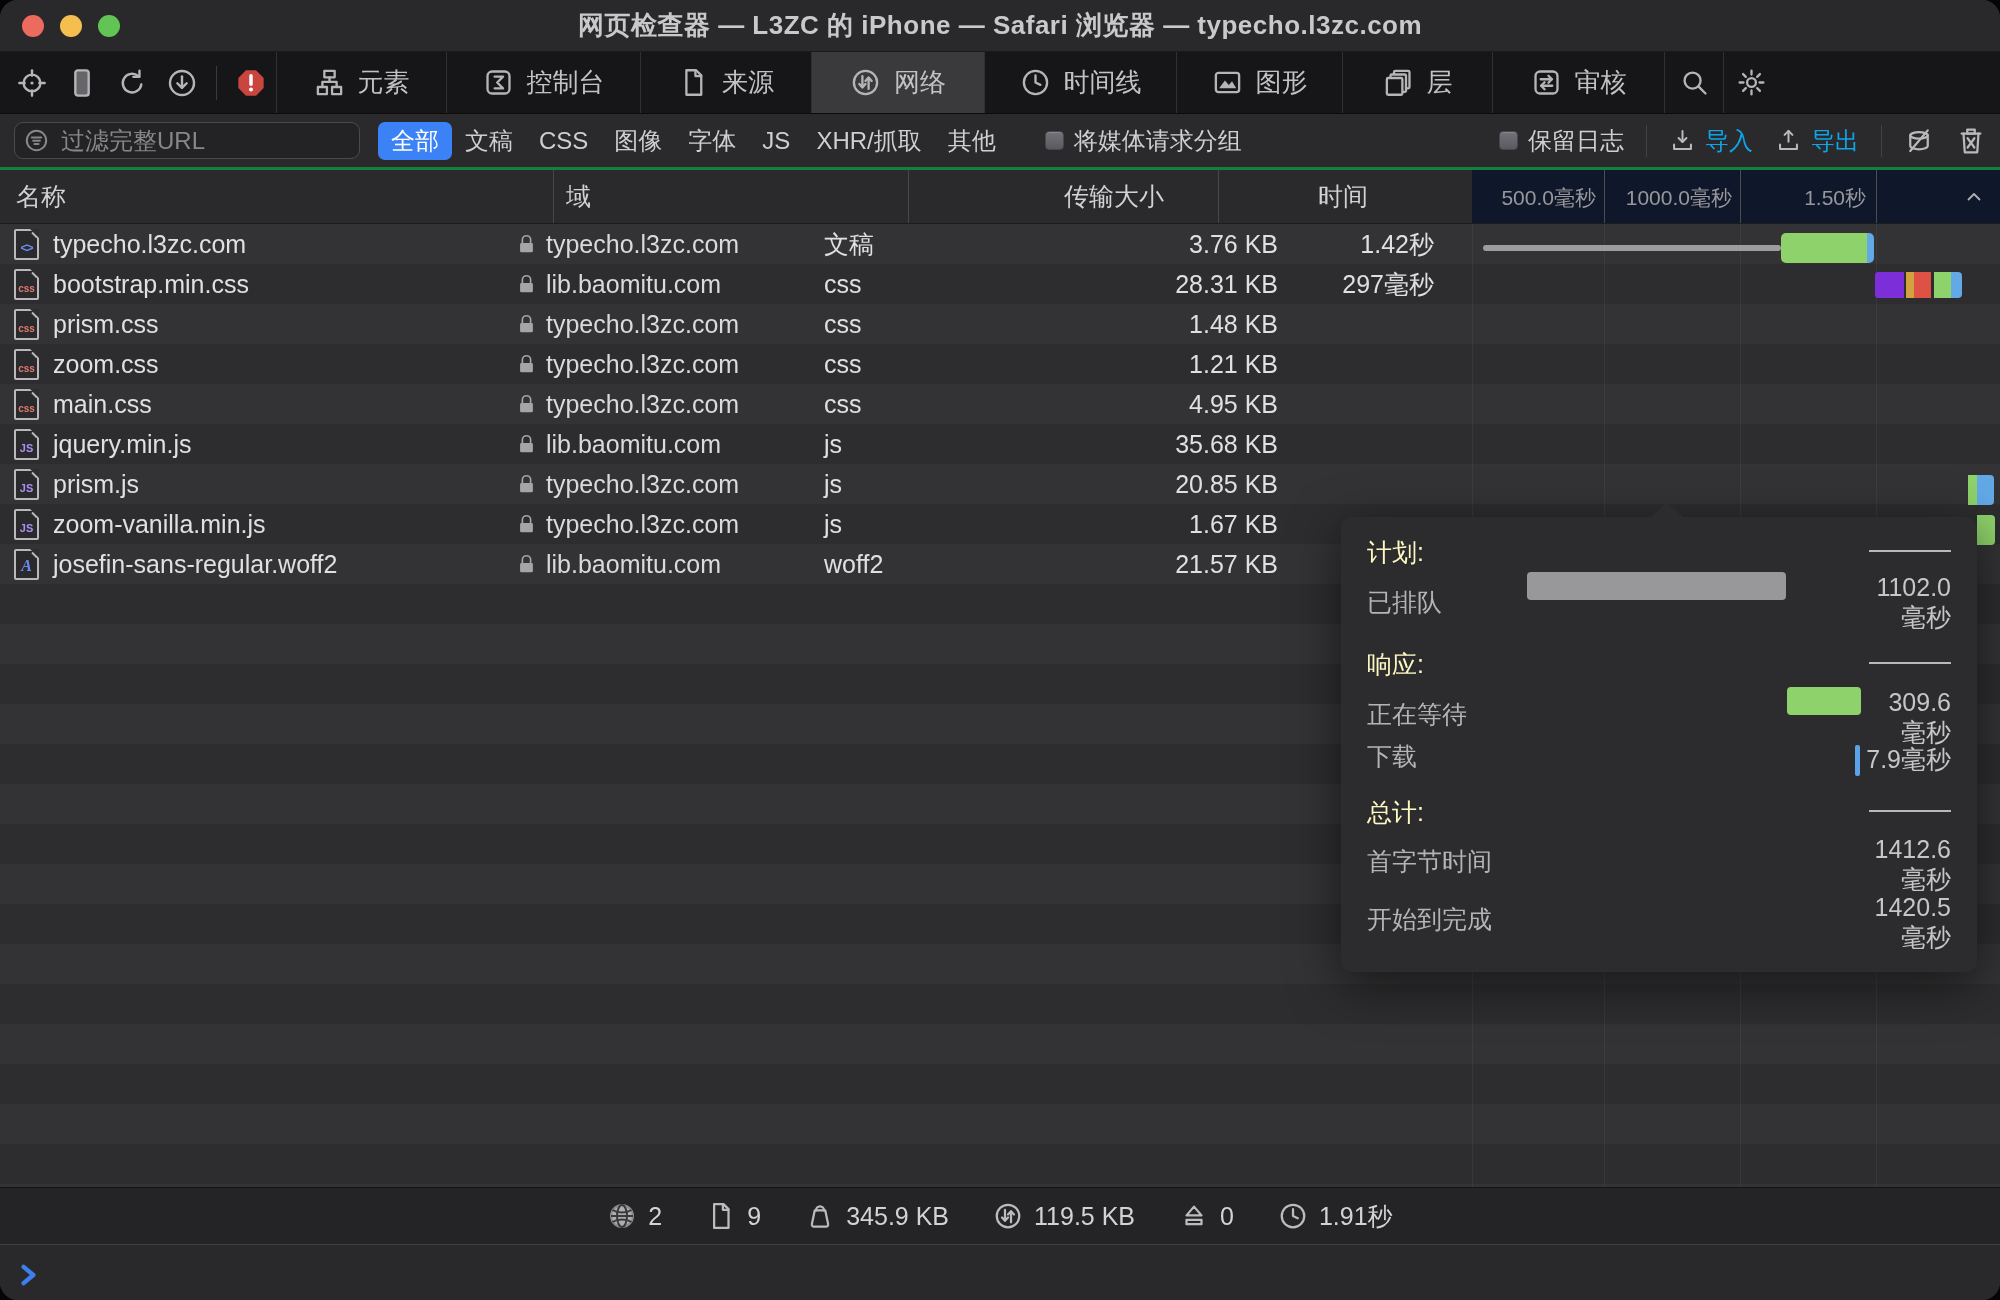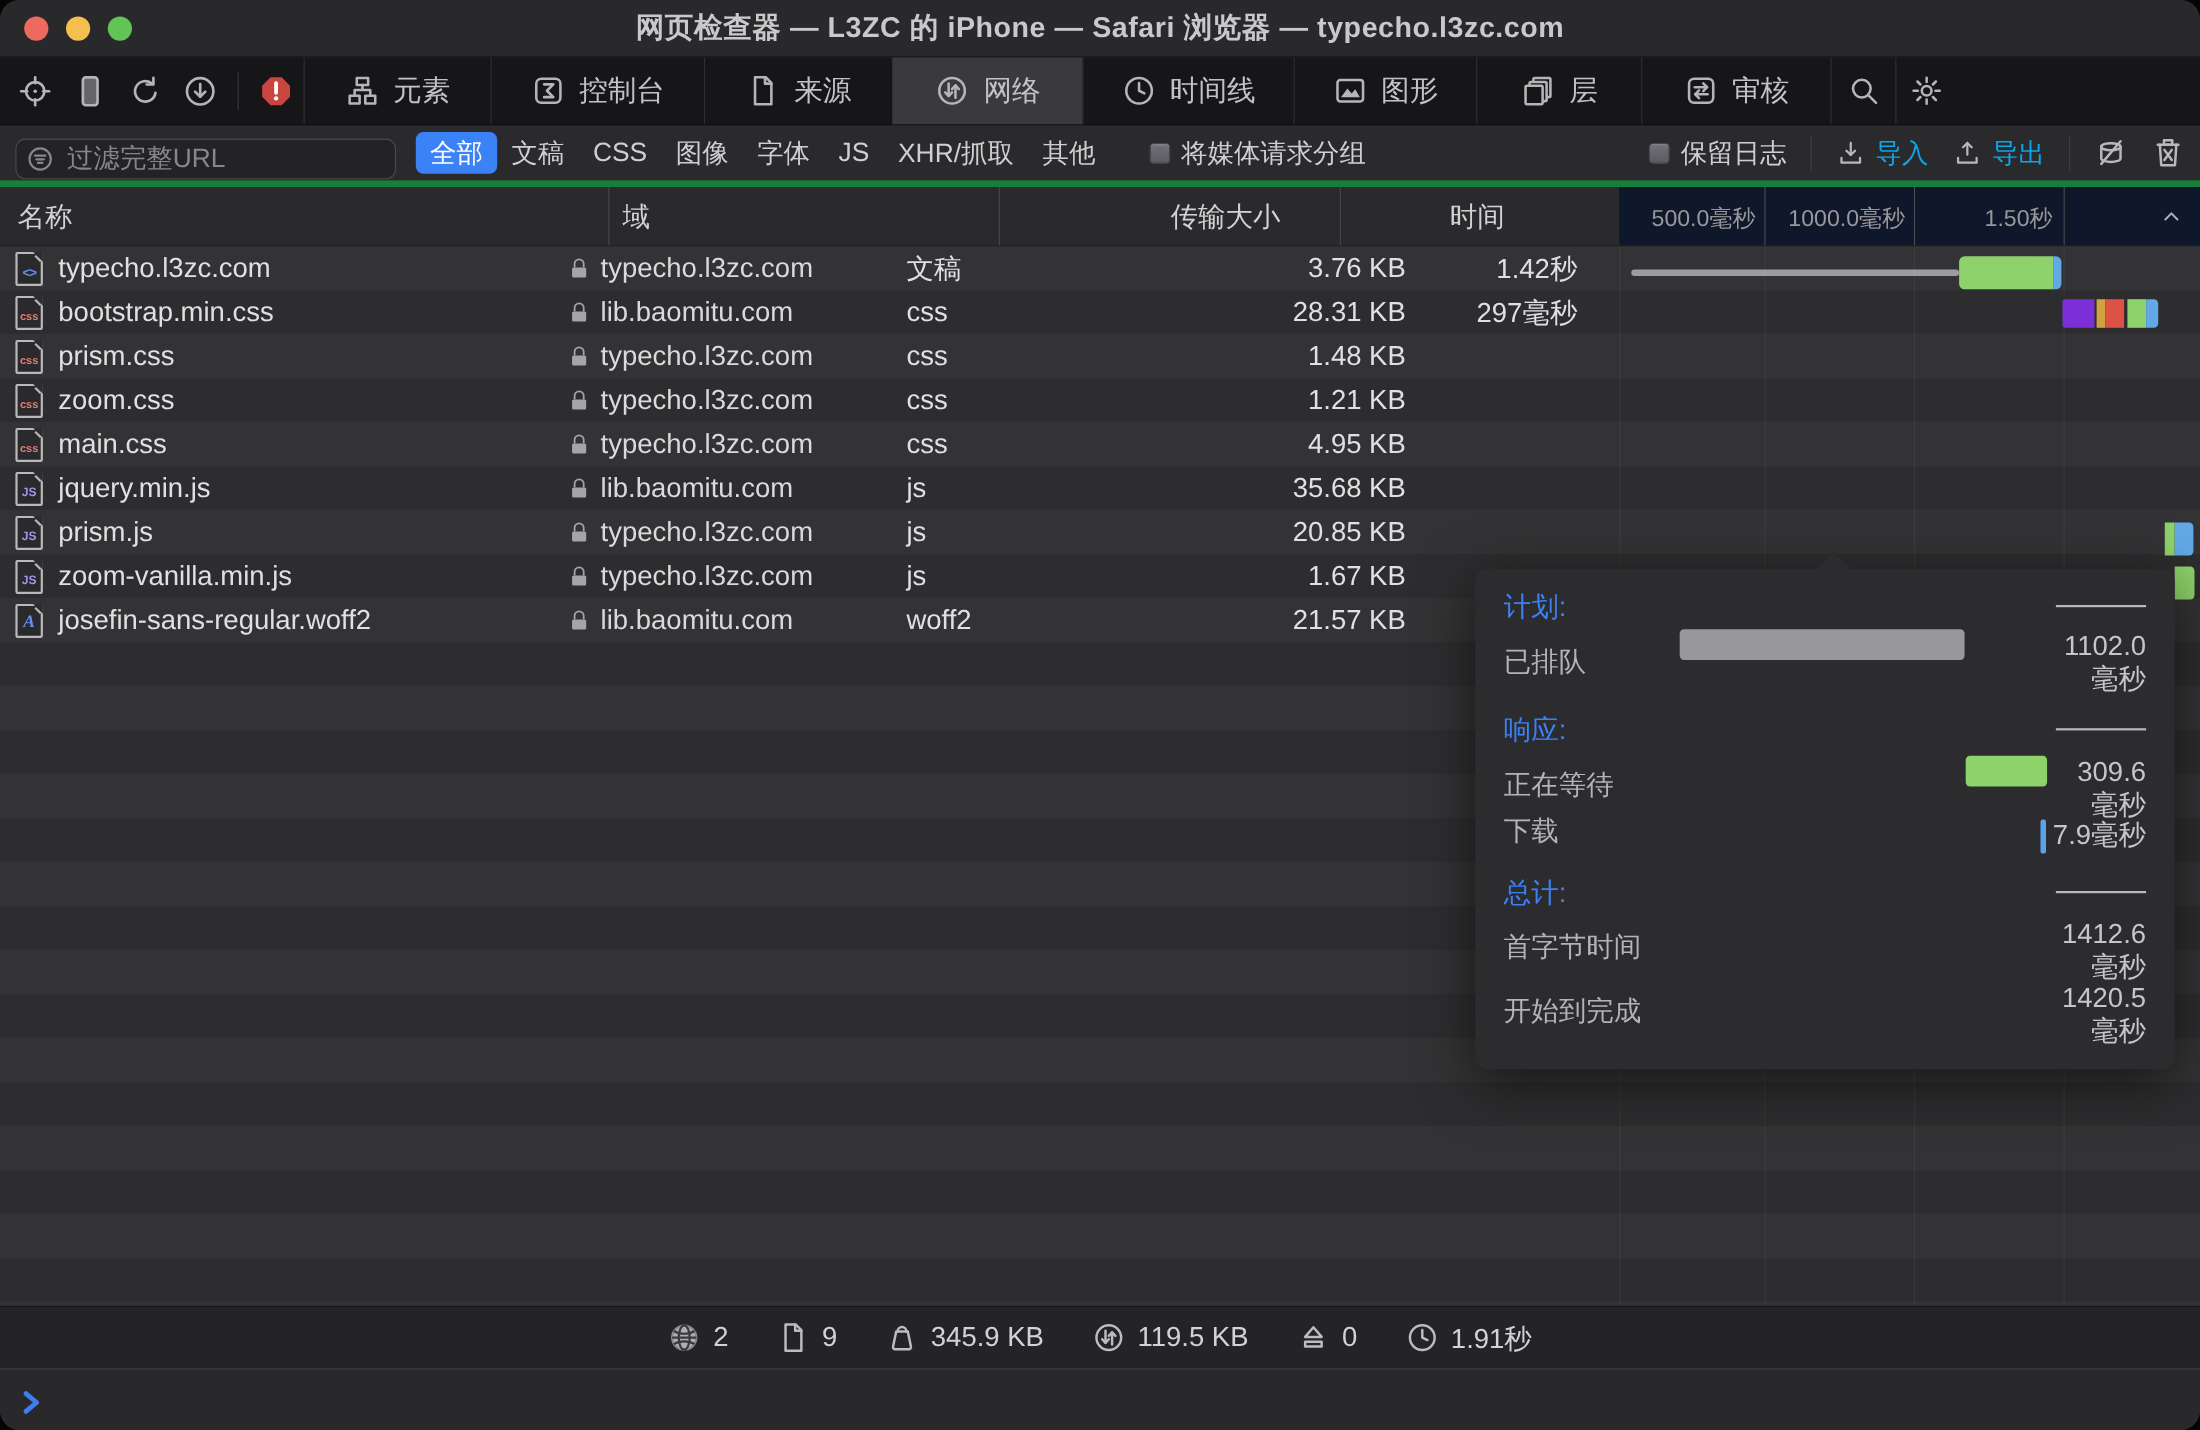--- a/index.html
+++ b/index.html
@@ -21,21 +21,21 @@
   .toolbar{height:62px;background:#161618;display:flex;align-items:stretch;border-bottom:1px solid #0c0c0e;}
   .tb-left{width:276px;display:flex;align-items:center;gap:18px;padding-left:16px;}
   .tb-btn{width:32px;height:32px;color:#b5b5b7;display:flex;align-items:center;justify-content:center;flex:none;}
   .tb-sep{width:1px;height:34px;background:#3a3a3c;flex:none;}
   .tab{display:flex;align-items:center;justify-content:center;gap:13px;border-left:1px solid #303032;
        color:#c2c2c4;font-size:26px;flex:none;}
   .tab .icon{width:31px;height:31px;color:#b5b5b7;}
   .tab.active{background:#3a3a3c;}
   .icon svg{width:100%;height:100%;display:block;}
   
-  .filterbar{height:56px;background:#2a2a2c;display:flex;padding:12px 14px;border-bottom:6px solid #15803d;}
+  .filterbar{height:56px;background:#2a2a2c;display:flex;align-items:center;padding:12px 14px;border-bottom:3px solid #15803d;}
   .searchbox{position:relative;width:346px;height:37px;flex:none;}
   .searchbox input{width:100%;height:100%;border-radius:9px;border:1px solid #4b4b4f;background:#232325;
     color:#cfcfd1;font-size:24px;padding:0 10px 0 46px;outline:none;font-family:inherit;}
   .searchbox input::placeholder{color:#87878a;}
   .searchbox .icon{position:absolute;left:9px;top:5px;width:27px;height:27px;color:#87878a;}
   .pills{display:flex;align-items:center;gap:0;margin-left:18px;}
   .pill{font-size:24px;color:#cfcfd1;padding:3px 13px;border-radius:7px;white-space:nowrap;}
   .pill.sel{background:#3b82f7;color:#fff;}
   .chk{display:flex;align-items:center;gap:10px;font-size:24px;color:#cfcfd1;white-space:nowrap;}
   .chk .box{width:19px;height:19px;border-radius:4px;background:linear-gradient(#727278,#5a5a60);
@@ -82,21 +82,21 @@
   .ficon.font .glyph{color:#6b8af0;font-style:italic;font-family:"Liberation Serif","DejaVu Serif",serif;font-size:16px;}
   
   .wf{position:absolute;inset:0;z-index:3;}
   .wfbar{position:absolute;}
   
   .popover{position:absolute;left:1341px;top:293px;width:636px;height:455px;background:#2c2c2e;
     border-radius:11px;box-shadow:0 12px 50px rgba(0,0,0,.55);z-index:10;font-size:25px;}
   .popover .parrow{position:absolute;left:310px;top:-15px;width:0;height:0;
     border-left:16px solid transparent;border-right:16px solid transparent;border-bottom:15px solid #2c2c2e;}
   .pel{position:absolute;line-height:30px;}
-  .plabel{color:#3b82f6;}
+  .plabel{color:#fef9c3;}
   .psub{color:#b4b4b7;}
   .psep{position:absolute;right:26px;width:82px;height:2px;background:#b9b9bb;}
   .pval{position:absolute;right:26px;text-align:right;color:#c6c6c9;line-height:30px;}
   .pbar{position:absolute;border-radius:4px;}
   
   .statusbar{height:57px;background:#242426;border-top:1px solid #141416;display:flex;align-items:center;justify-content:center;gap:44px;}
   .stat{display:flex;align-items:center;gap:11px;font-size:25px;color:#d3d3d5;}
   .stat .icon{width:30px;height:30px;color:#bcbcbe;}
   
   .consolebar{height:60px;background:#29292b;border-top:1px solid #3f3f42;display:flex;align-items:center;padding-left:16px;}

